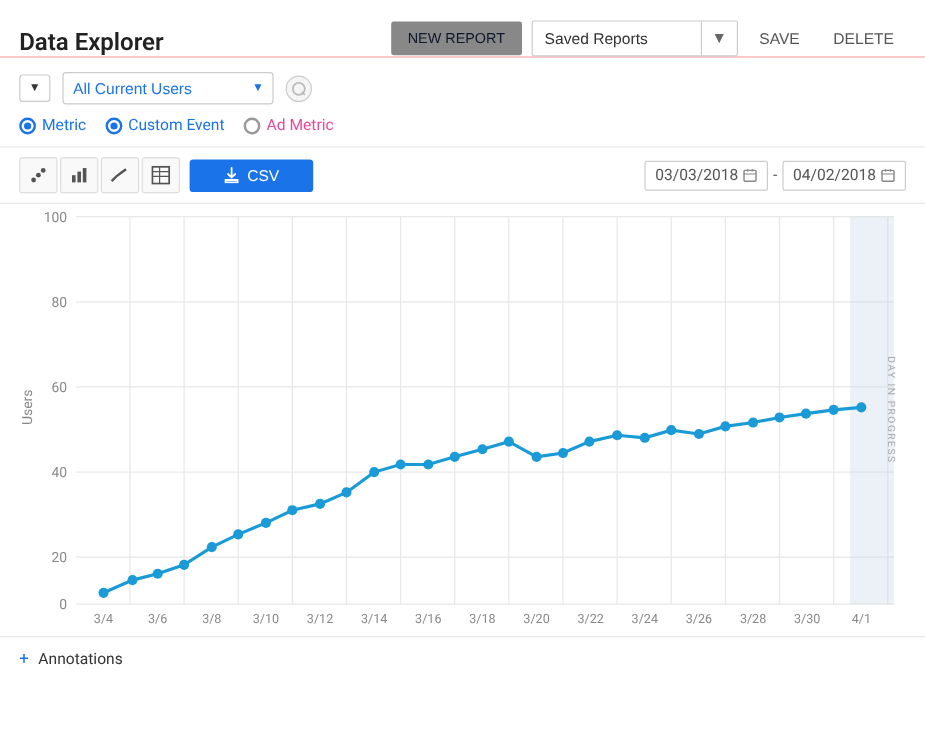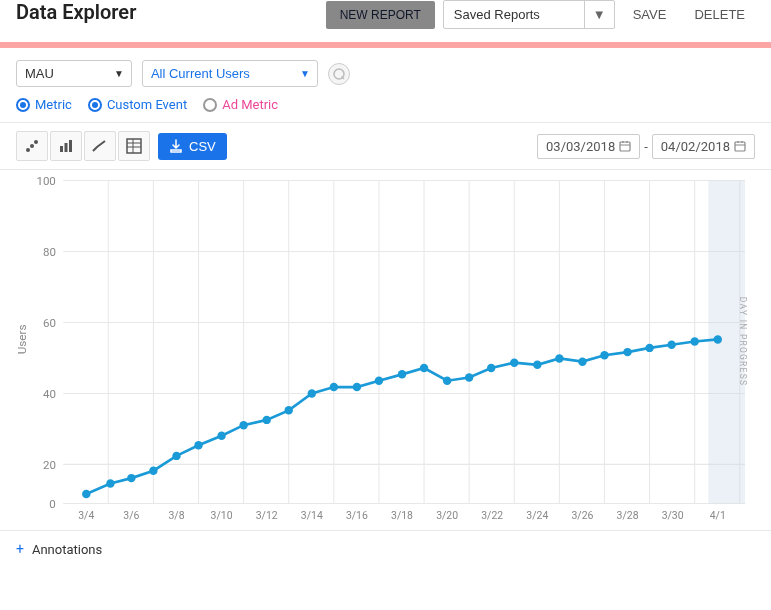--- a/index.html
+++ b/index.html
@@ -1,21 +1,21 @@
 <!DOCTYPE html>
 <html><head>
   <meta charset="utf-8">
   <style>
     * { box-sizing: border-box; margin: 0; padding: 0; }
     body { font-family: -apple-system, BlinkMacSystemFont, "Segoe UI", Roboto, sans-serif; background: #f5f5f5; font-size: 13px; color: #333; }
     
     .app-container { width: 771px; min-height: 610px; background: #fff; }
     
     
-    .header { display: flex; align-items: flex-start; padding: 0 16px; height: 48px; background: #fff; border-bottom: 6px solid #fca5a5; }
+    .header { display: flex; align-items: flex-end; padding: 0 16px; height: 48px; background: #fff; border-bottom: 1px solid #fca5a5; }
     .header-title { font-size: 20px; font-weight: 600; color: #222; flex: 1; }
     .header-actions { display: flex; align-items: center; gap: 8px; }
     .btn-new-report { background: #888; color: #0f172a; border: none; padding: 7px 14px; font-size: 12px; font-weight: 400; cursor: pointer; border-radius: 2px; }
     .saved-reports-wrapper { display: flex; align-items: center; border: 1px solid #ccc; border-radius: 2px; background: #fff; }
     .saved-reports-select { border: none; outline: none; padding: 6px 10px; font-size: 13px; color: #333; background: transparent; cursor: pointer; appearance: none; -webkit-appearance: none; width: 140px; }
     .saved-reports-chevron { padding: 6px 8px; color: #666; cursor: pointer; border-left: 1px solid #ccc; }
     .btn-save { background: transparent; border: none; color: #555; font-size: 13px; font-weight: 400; cursor: pointer; padding: 7px 10px; }
     .btn-delete { background: transparent; border: none; color: #555; font-size: 13px; font-weight: 500; cursor: pointer; padding: 7px 10px; }
     
     
@@ -34,21 +34,21 @@
     .radio-dot { width: 14px; height: 14px; border-radius: 50%; border: 2px solid #1a73e8; display: flex; align-items: center; justify-content: center; }
     .radio-dot.active::after { content: ''; width: 6px; height: 6px; border-radius: 50%; background: #1a73e8; }
     .radio-dot.gray { border-color: #999; }
     .radio-label { font-size: 13px; color: #333; }
     .radio-label.blue { color: #1a73e8; }
     .radio-label.gray { color: #ec4899; }
     
     
     .chart-toolbar { display: flex; align-items: center; padding: 8px 16px; border-top: 1px solid #e8e8e8; border-bottom: 1px solid #e8e8e8; gap: 2px; }
     .chart-icon-btn { width: 32px; height: 30px; border: 1px solid #ddd; background: #f9f9f9; cursor: pointer; display: flex; align-items: center; justify-content: center; color: #555; border-radius: 2px; }
-    .csv-btn { display: flex; align-items: center; gap: 6px; background: #1a73e8; color: #fff; border: none; padding: 6px 11px; border-radius: 3px; cursor: pointer; font-size: 13px; font-weight: 500; margin-left: 6px; }
+    .csv-btn { display: flex; align-items: center; gap: 6px; background: #1a73e8; color: #fff; border: none; padding: 6px 28px; border-radius: 3px; cursor: pointer; font-size: 13px; font-weight: 500; margin-left: 6px; }
     .date-range { margin-left: auto; display: flex; align-items: center; gap: 4px; font-size: 13px; color: #555; }
     .date-field { display: flex; align-items: center; gap: 4px; border: 1px solid #ccc; border-radius: 2px; padding: 4px 8px; background: #fff; }
     
     
     .chart-area { position: relative; padding: 0 16px 0 16px; height: 360px; }
     
     
     .chart-legend { display: flex; align-items: center; padding: 8px 16px; gap: 6px; border-top: 1px solid #e8e8e8; }
     .legend-dot { width: 10px; height: 10px; border-radius: 50%; background: #1a9ad7; }
     .legend-label { font-size: 13px; color: #1a73e8; }
@@ -73,25 +73,20 @@
         </select>
         <span class="saved-reports-chevron">▼</span>
       </div>
       <button class="btn-save">SAVE</button>
       <button class="btn-delete">DELETE</button>
     </div>
   </div>
 
   <div class="toolbar-row">
     <div class="select-wrapper select-mau-wrapper">
-      <select class="select-mau">
-        <option>MAU</option>
-        <option>DAU</option>
-        <option>WAU</option>
-      </select>
       <span class="select-chevron">▼</span>
     </div>
     <div class="select-wrapper select-users-wrapper">
       <select class="select-users" style="color:#1a73e8;">
         <option>All Current Users</option>
         <option>New Users</option>
       </select>
       <span class="select-chevron" style="color:#1a73e8;">▼</span>
     </div>
     <div class="circle-btn">

